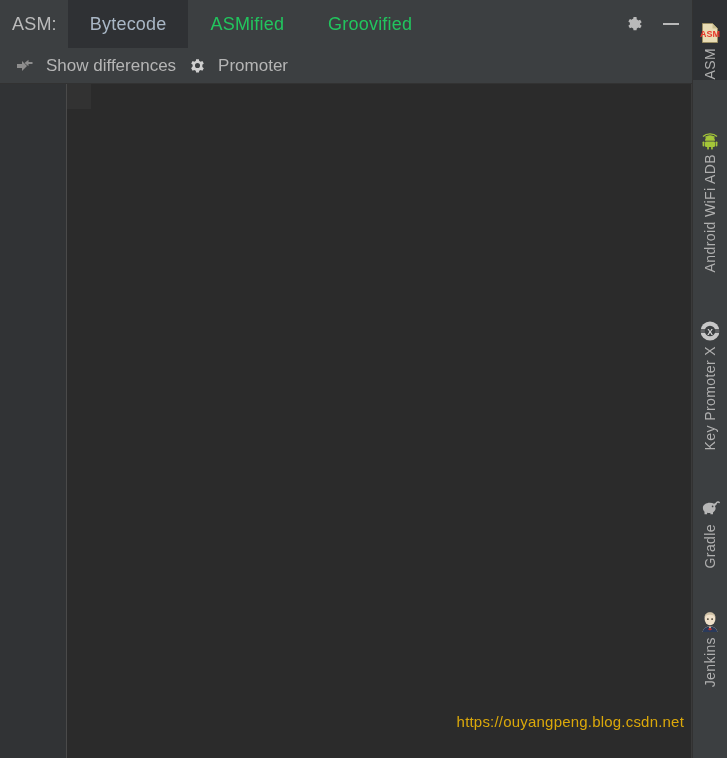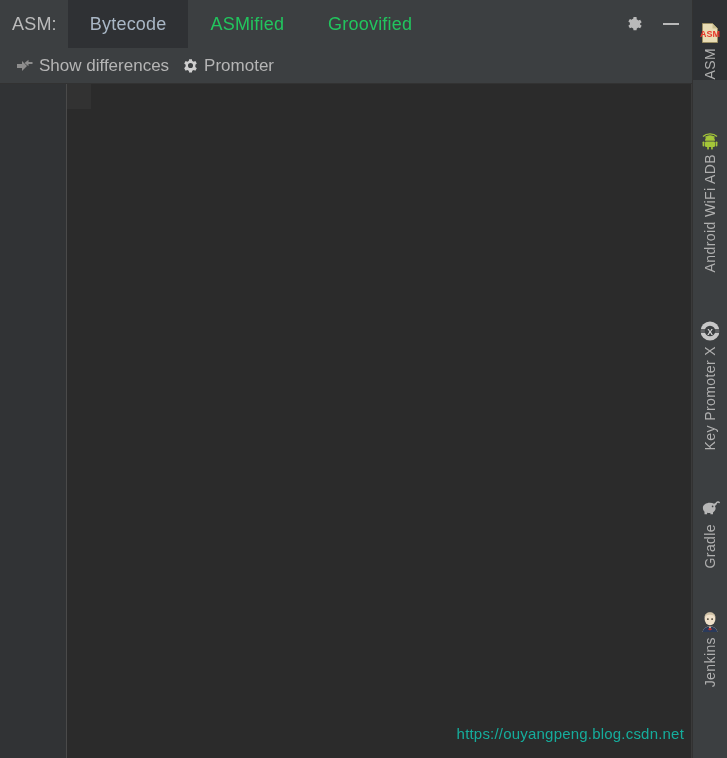--- a/index.html
+++ b/index.html
@@ -89,21 +89,21 @@
     min-height: 35px;
     background: #3c3f41;
     display: flex;
     align-items: center;
     padding-left: 10px;
     border-bottom: 1px solid #323232;
   }
   .toolbar-item {
     display: flex;
     align-items: center;
-    gap: 5px;
+    gap: 12px;
     padding: 0 6px;
     color: #b5b5b5;
     font-size: 17px;
     cursor: default;
     white-space: nowrap;
   }
   .toolbar-item .tb-ico {
     width: 18px;
     height: 18px;
     display: inline-flex;
@@ -143,22 +143,22 @@
     position: absolute;
     top: 0;
     left: 0;
     width: 24px;
     height: 25px;
     background: #323232;
   }
   .watermark {
     position: absolute;
     right: 8px;
-    bottom: 16px;
-    color: #14b8a6;
+    bottom: 28px;
+    color: #eab308;
     font-size: 15px;
     letter-spacing: 0.2px;
     white-space: nowrap;
     opacity: 0.92;
   }
   .editor-right-edge {
     position: absolute;
     top: 0;
     right: 0;
     bottom: 0;

